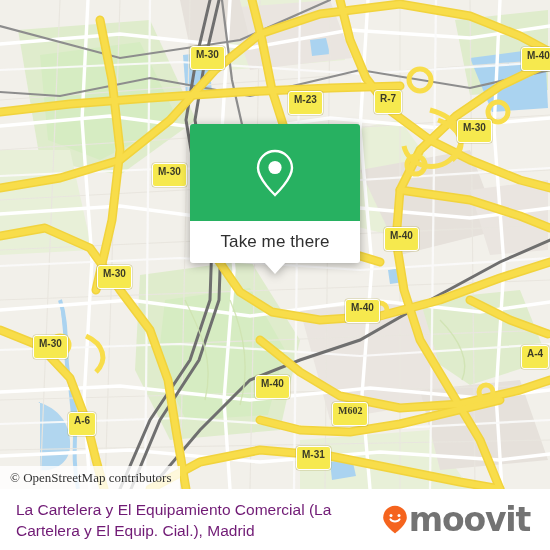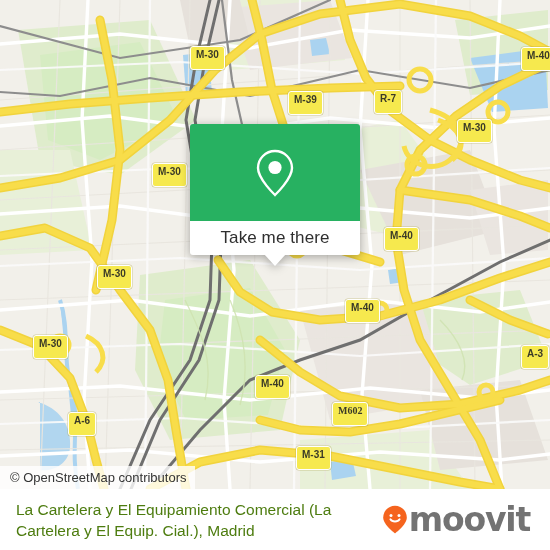--- a/index.html
+++ b/index.html
@@ -74,21 +74,21 @@
     justify-content: center;
   }
   .popup-pin {
     width: 44px;
     height: 50px;
     display: block;
   }
   .popup-bottom {
     background: #ffffff;
     border-radius: 0 0 3px 3px;
-    height: 34px;
+    height: 42px;
     display: flex;
     align-items: center;
     justify-content: center;
   }
   .popup-cta {
     color: #2f2f2f;
     font-size: 17px;
     font-family: "Liberation Sans", sans-serif;
     letter-spacing: .1px;
     background: none;
@@ -112,40 +112,40 @@
     position: absolute;
     left: 0;
     top: 466px;
     height: 23px;
     display: flex;
     align-items: center;
     padding: 0 8px 0 10px;
     background: rgba(255,255,255,.80);
     color: #333333;
     font-size: 13px;
-    font-family: Liberation Sans, sans-serif;
+    font-family: Liberation Serif, serif;
     white-space: nowrap;
   }
 
   
   .caption {
     position: absolute;
     left: 0;
     top: 489px;
     width: 550px;
     height: 61px;
     background: #ffffff;
     display: flex;
     align-items: center;
     justify-content: space-between;
     box-sizing: border-box;
     padding: 0 14px 0 16px;
   }
   .caption-text {
-    color: #4d7c0f;
+    color: #701a75;
     font-size: 15.5px;
     line-height: 21px;
     font-family: "Liberation Sans", sans-serif;
     max-width: 372px;
   }
   .brand {
     display: flex;
     align-items: center;
     flex: none;
     margin-right: 6px;
@@ -330,30 +330,30 @@
       </g>
 
       <g stroke="#cfe3b0" stroke-width="1.4" fill="none" opacity=".85">
         <path d="M185,300 C200,330 215,360 205,400"></path>
         <path d="M230,300 C245,335 250,370 240,405"></path>
         <path d="M440,320 C460,340 470,362 462,380"></path>
       </g>
     </svg>
 
     <div class="shield" style="left:190px;  top:46px;">M-30</div>
-    <div class="shield" style="left:288px;  top:91px;">M-39</div>
+    <div class="shield" style="left:288px;  top:91px;">M-23</div>
     <div class="shield" style="left:374px;  top:90px;">R-7</div>
     <div class="shield" style="left:521px;  top:47px;">M-40</div>
     <div class="shield" style="left:152px;  top:163px;">M-30</div>
     <div class="shield" style="left:457px;  top:119px;">M-30</div>
     <div class="shield" style="left:384px;  top:227px;">M-40</div>
     <div class="shield" style="left:97px;   top:265px;">M-30</div>
     <div class="shield" style="left:345px;  top:299px;">M-40</div>
     <div class="shield" style="left:33px;   top:335px;">M-30</div>
-    <div class="shield" style="left:521px;  top:345px;">A-3</div>
+    <div class="shield" style="left:521px;  top:345px;">A-4</div>
     <div class="shield" style="left:255px;  top:375px;">M-40</div>
     <div class="shield" style="left:332px;  top:402px;font-family:Liberation Serif, serif;">M602</div>
     <div class="shield" style="left:68px;   top:412px;">A-6</div>
     <div class="shield" style="left:248px;  top:446px;margin-left:48px;">M-31</div>
 
     <div class="popup">
       <div class="popup-top">
         <svg class="popup-pin" viewBox="0 0 44 50">
           <path d="M22 3 C12.6 3 5 10.6 5 20 C5 31 22 47 22 47 C22 47 39 31 39 20 C39 10.6 31.4 3 22 3 Z" fill="none" stroke="#ffffff" stroke-width="2.4"></path>
           <circle cx="22" cy="19.5" r="6.6" fill="#ffffff"></circle>

